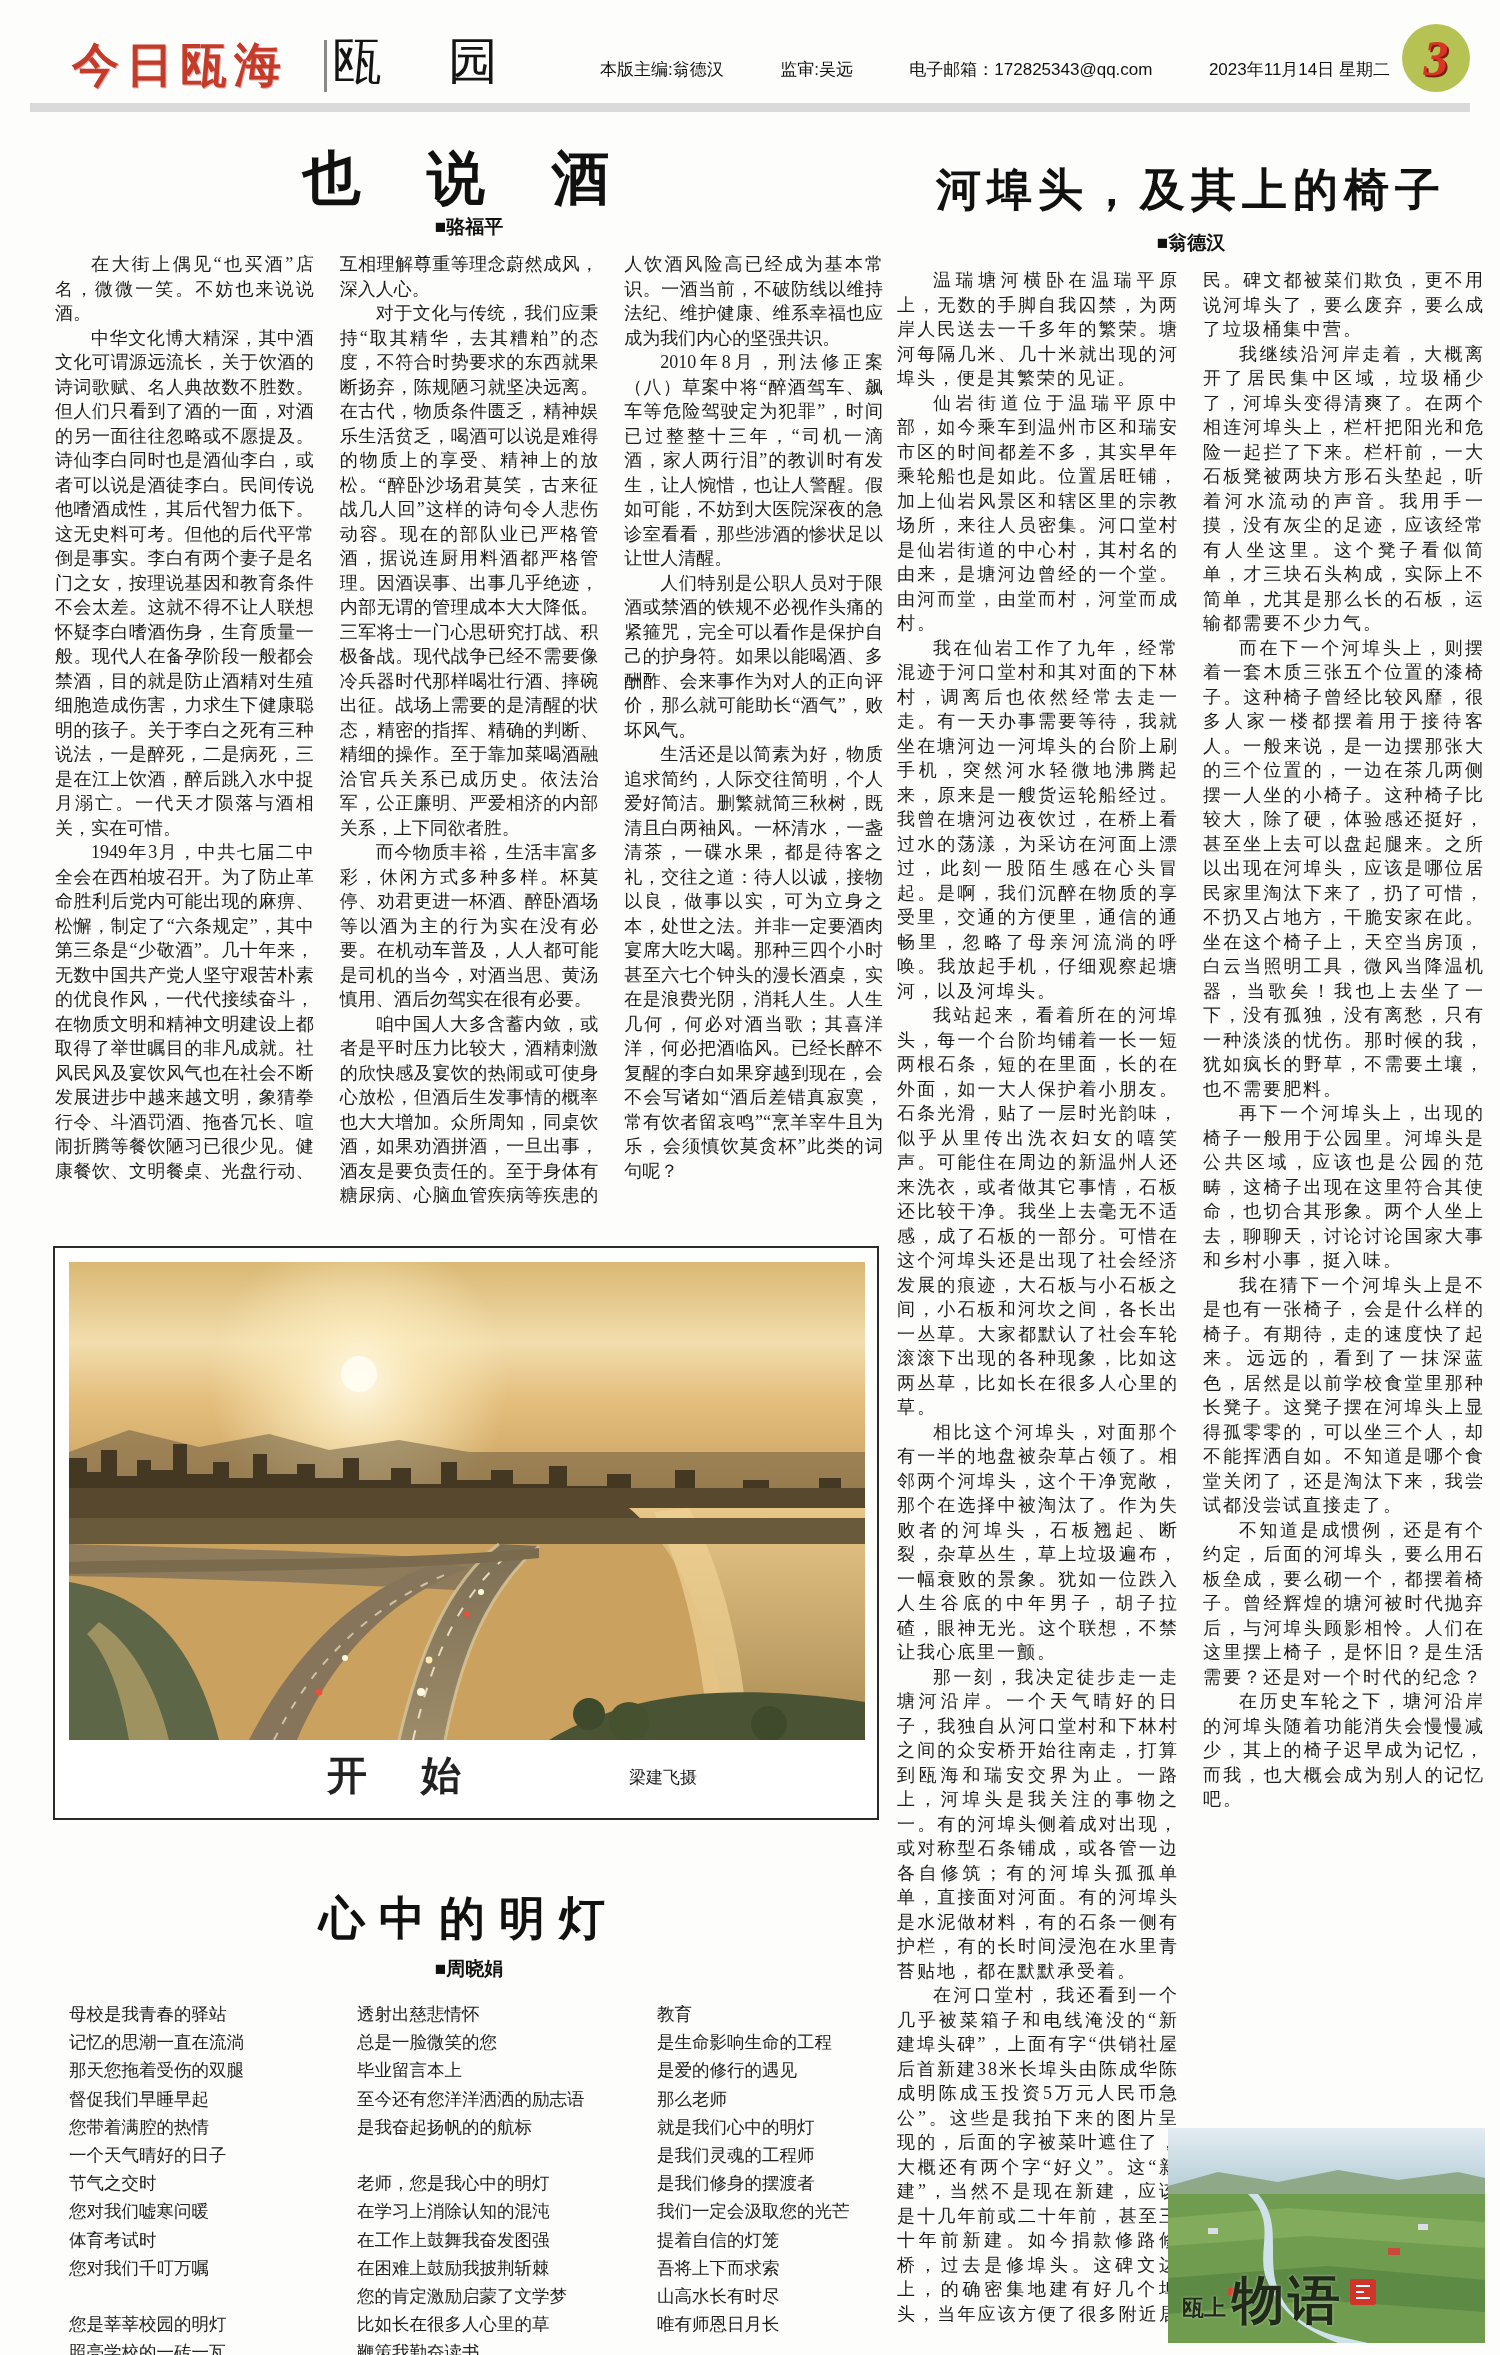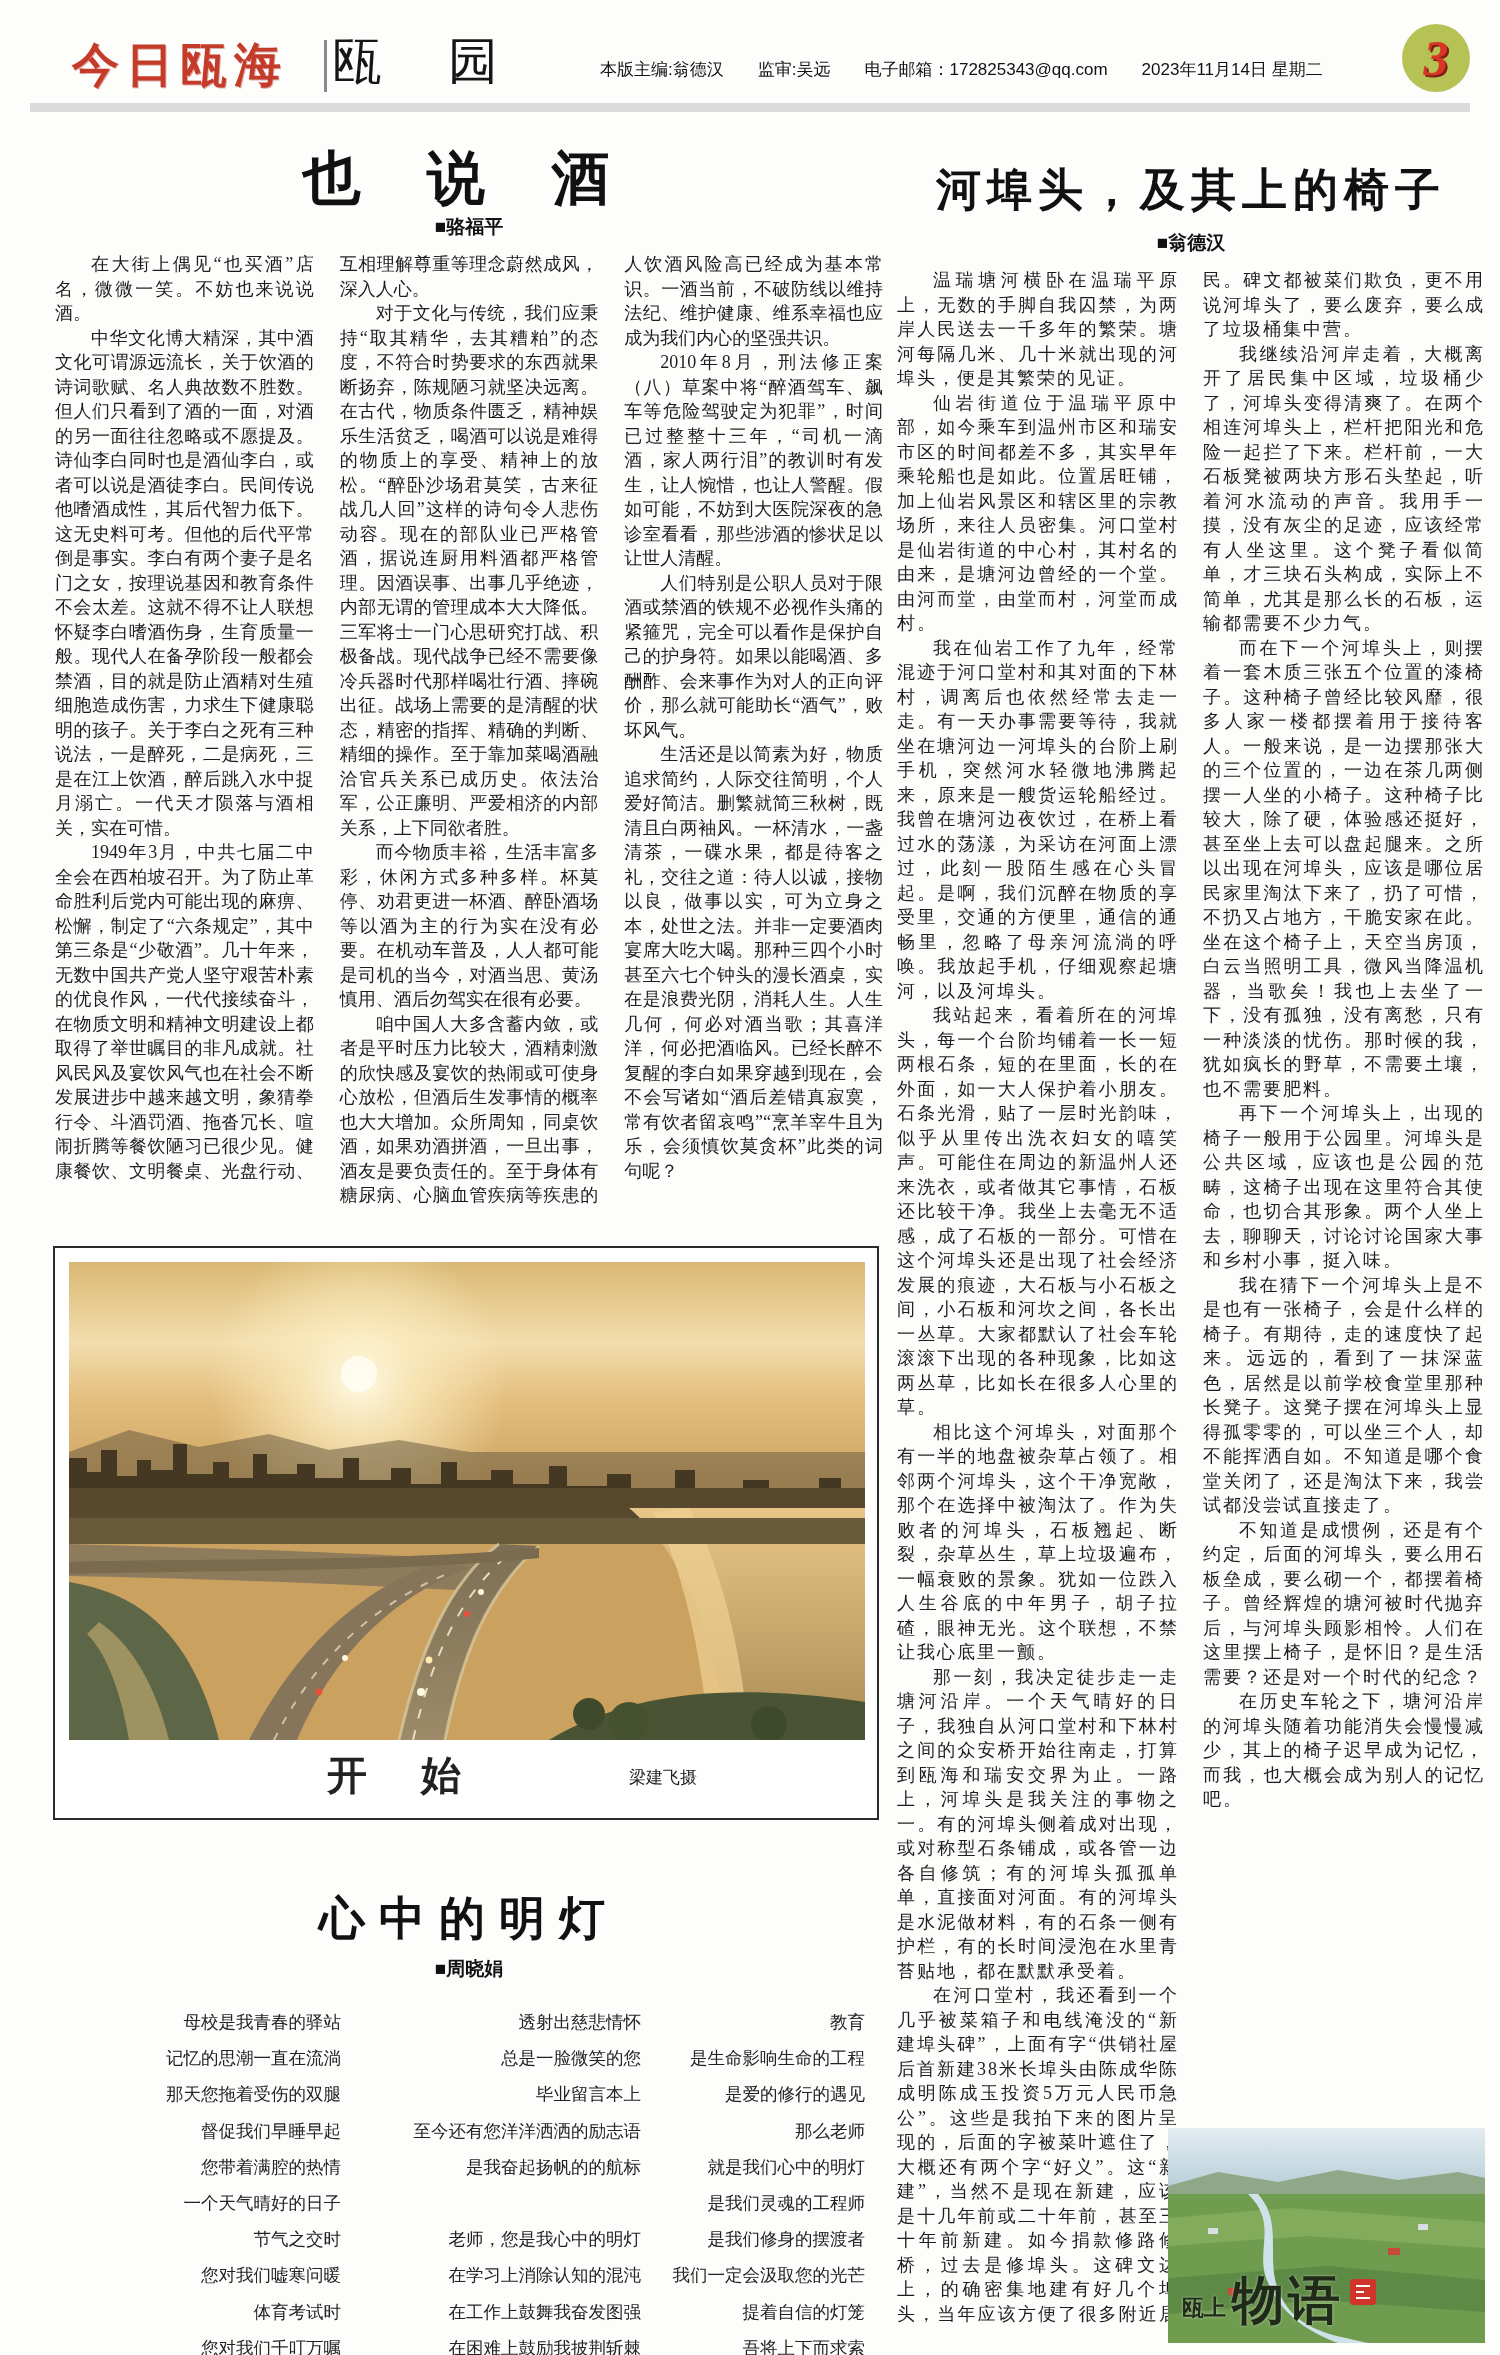--- a/index.html
+++ b/index.html
@@ -14,21 +14,21 @@
     left:72px;top:34px;font-size:47px;font-weight:bold;letter-spacing:7px;
     color:#c43b2a;font-family:"Liberation Serif",serif;
     text-shadow:1px 1px 0 rgba(160,30,20,.35);
   }
   .head-divider{left:324px;top:40px;width:3px;height:52px;background:#8a8a8a;}
   .section-title{
     left:332px;top:28px;font-size:50px;font-weight:normal;letter-spacing:66px;
     color:#151515;white-space:nowrap;
   }
   .head-meta{
-    top:58px;left:600px;width:790px;display:flex;justify-content:flex-start;gap:34px;
+    top:58px;left:600px;width:790px;display:flex;justify-content:space-between;gap:34px;
     font-family:"Liberation Sans","DejaVu Sans",sans-serif;
     font-size:17px;color:#111;white-space:nowrap;align-items:baseline;
   }
   .page-badge{
     left:1402px;top:24px;width:68px;height:68px;border-radius:50%;
     background:#b6c253;display:flex;align-items:center;justify-content:center;
   }
   .page-badge span{
     font-size:50px;font-weight:bold;color:#d93425;font-style:italic;
     text-shadow:2px 2px 0 #7d1f14;line-height:1;
@@ -70,21 +70,21 @@
   }
   .photo-credit{position:absolute;left:560px;top:26px;font-size:17px;color:#222;}
   
   .poem-title{left:55px;width:828px;top:1888px;font-size:46px;letter-spacing:14px;}
   .poem-author{left:55px;width:828px;top:1956px;}
   .poem-cols{
     left:65px;top:1998px;width:812px;display:flex;
     font-size:17.5px;line-height:24.2px;color:#222;
   }
   .poem-col{white-space:nowrap;}
-  .poem-col p{margin:12px;text-align:right;}
+  .poem-col p{margin:4px;}
   .poem-col-1{width:288px;}
   .poem-col-2{width:300px;}
   .poem-col-3{width:224px;}
   
   .mini-photo{
     left:1168px;top:2128px;width:317px;height:215px;overflow:hidden;background:#737373;
   }
   .mini-label{
     position:absolute;left:14px;bottom:16px;display:flex;align-items:flex-end;gap:6px;
     color:#202a18;text-shadow:0 0 3px rgba(255,255,255,.55);

